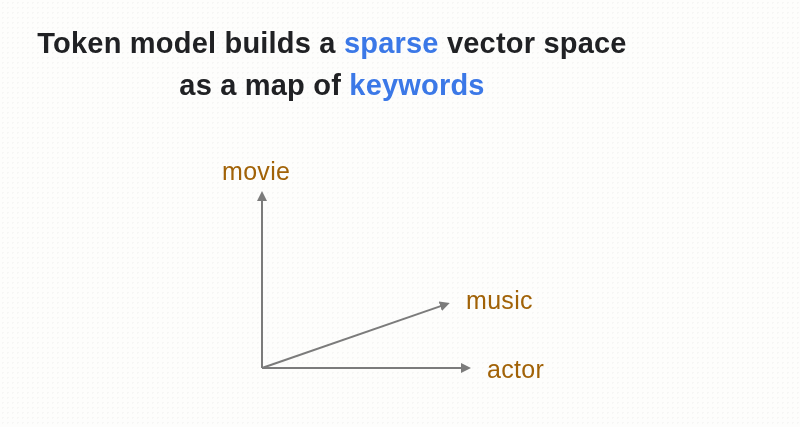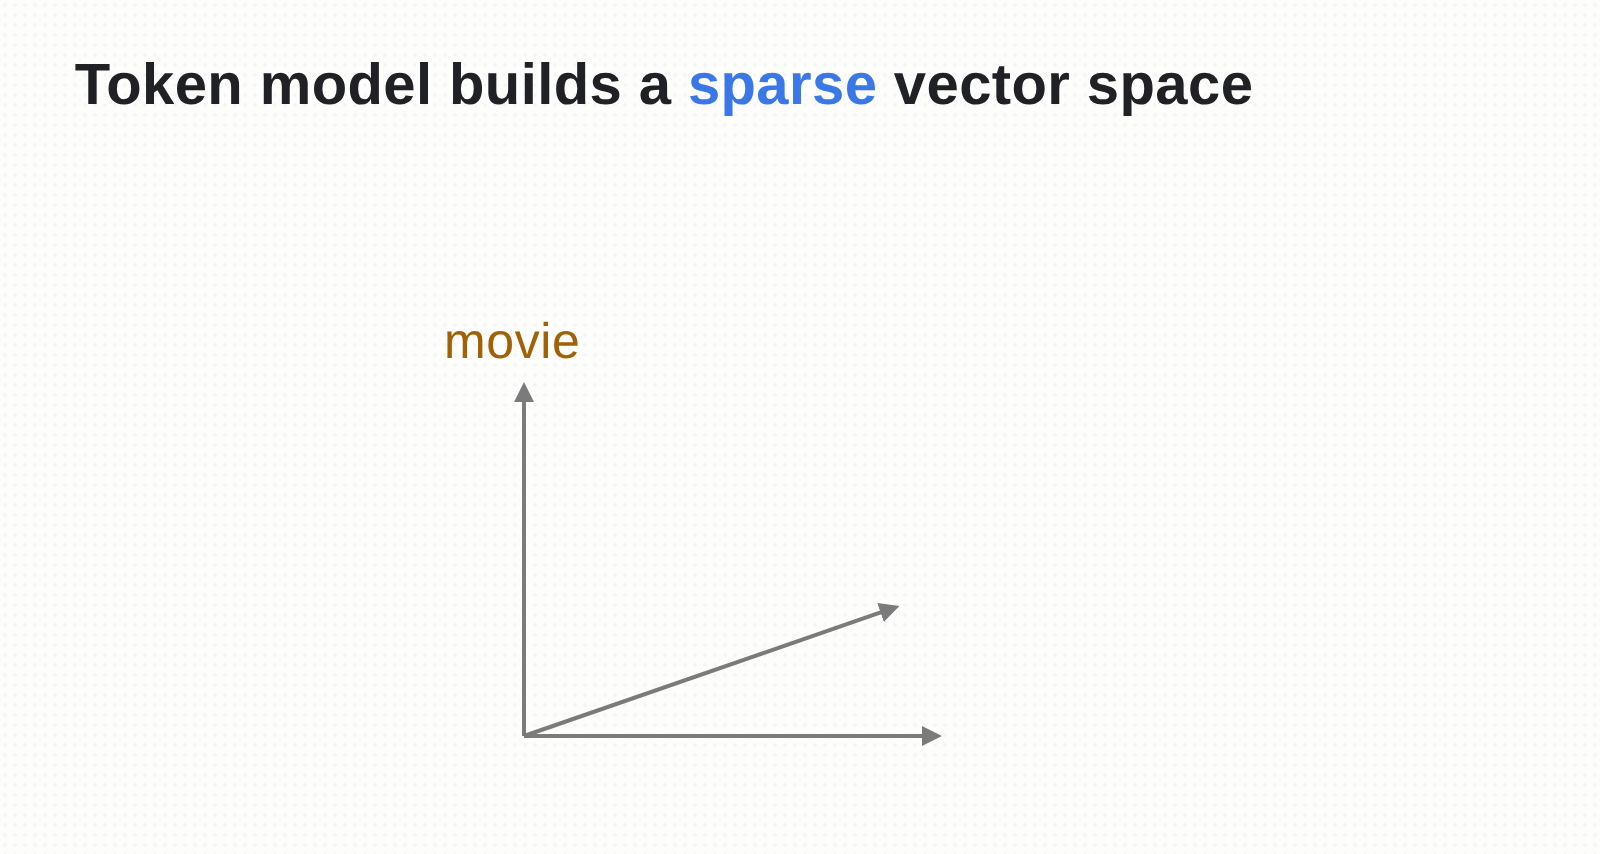--- a/index.html
+++ b/index.html
@@ -66,33 +66,36 @@
   .label-music { left: 466px; top: 286px; }
   .label-actor { left: 487px; top: 355px; }
 </style>
 </head>
 <body>
 
 <div class="stage">
 
   <h1 class="title">
     <span class="line"><span data-bind="title.line1.0.text">Token model builds a </span><span class="hl" data-bind="title.line1.1.text">sparse</span><span data-bind="title.line1.2.text"> vector space</span></span>
+    <span class="line"><span data-bind="title.line2.0.text">as a map of </span><span class="hl" data-bind="title.line2.1.text">keywords</span></span>
   </h1>
 
   <div class="diagram">
 
     <svg width="800" height="427" viewBox="0 0 800 427" aria-hidden="true">
       <defs>
         <marker id="arrowhead" viewBox="0 0 10 10" refX="5" refY="5" markerWidth="5" markerHeight="5" orient="auto-start-reverse">
           <path d="M0,0 L10,5 L0,10 z" fill="#7b7b7b"></path>
         </marker>
       </defs>
       <line x1="262" y1="368" x2="262" y2="196" stroke="#7b7b7b" stroke-width="2" marker-end="url(#arrowhead)"></line>
       <line x1="262" y1="368" x2="466" y2="368" stroke="#7b7b7b" stroke-width="2" marker-end="url(#arrowhead)"></line>
       <line x1="262" y1="368" x2="445" y2="304.6" stroke="#7b7b7b" stroke-width="2" marker-end="url(#arrowhead)"></line>
     </svg>
 
     <span class="axis-label label-movie" data-bind="diagram.y_axis_label">movie</span>
 
+    <span class="axis-label label-music" data-bind="diagram.vector_label">music</span>
 
+    <span class="axis-label label-actor" data-bind="diagram.x_axis_label">actor</span>
   </div>
 
 </div>
 
 </body></html>

